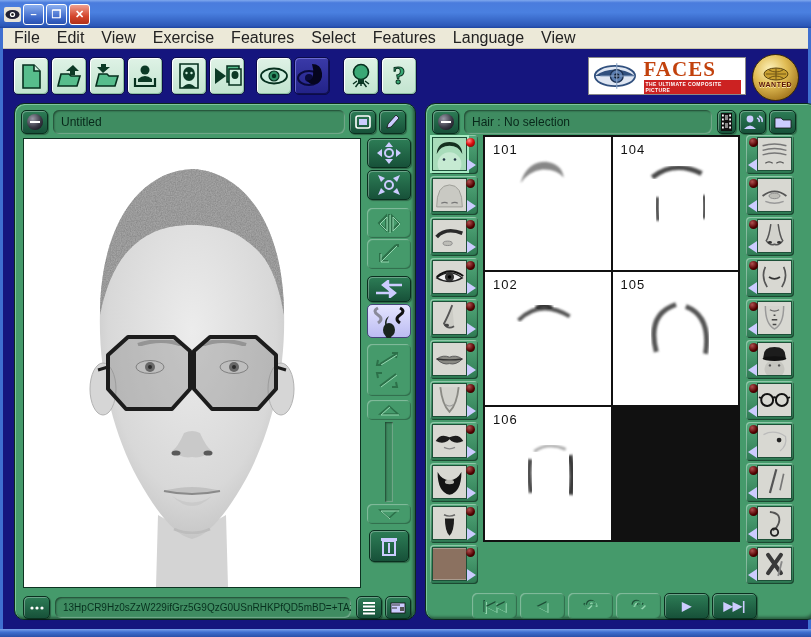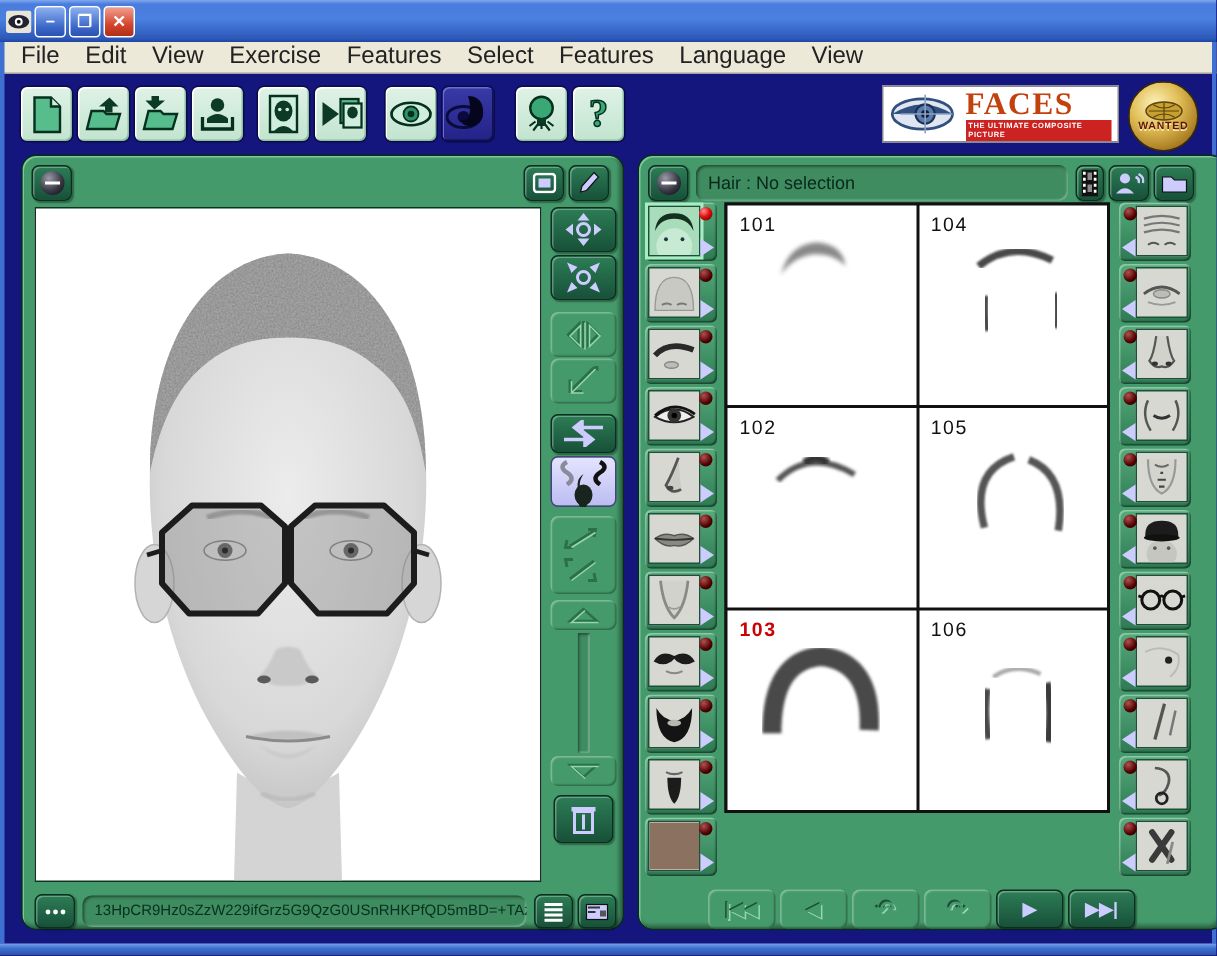--- a/index.html
+++ b/index.html
@@ -221,20 +221,21 @@
       <ellipse cx="15" cy="7" rx="12" ry="6" fill="#c8a030" stroke="#5a4410" stroke-width="1"></ellipse>
       <path d="M5 7 h20 M15 1.5 v11 M8 3 q7 4 14 0 M8 11 q7 -4 14 0" stroke="#5a4410" stroke-width=".8" fill="none"></path>
     </svg>
   <span class="badge">WANTED</span>
 </div>
 
 <div class="panel left">
   <div class="btn-dark" style="left:6px;top:6px;width:27px;height:24px">
       <span class="sphere"></span>
     </div>
+  <div class="recess" style="left:38px;top:6px;width:292px;height:24px">Untitled</div>
   <div class="btn-dark" style="left:334px;top:6px;width:27px;height:24px">
     <svg width="16" height="14" viewBox="0 0 16 14">
         <rect x="1" y="1" width="14" height="12" rx="2" fill="none" stroke="#fff" stroke-width="1.6"></rect>
         <rect x="4" y="4" width="8" height="6" fill="#ccccff"></rect>
       </svg>
   </div>
   <div class="btn-dark" style="left:364px;top:6px;width:27px;height:24px">
     <svg width="14" height="16" viewBox="0 0 14 16">
         <path d="M10 1 l3 3 -8 9 -4 1 1 -4z" fill="#ccccff" stroke="#111" stroke-width=".8"></path>
       </svg>
@@ -571,31 +572,20 @@
       <svg width="126" height="133" viewBox="0 0 128 133">
           <defs>
             <filter id="b4">
               <feGaussianBlur stdDeviation="0.9"></feGaussianBlur>
             </filter>
           </defs>
           <path d="M44 80 Q34 42 64 32" stroke="#555" stroke-width="5" fill="none" filter="url(#b4)"></path>
           <path d="M74 34 Q100 44 94 82" stroke="#555" stroke-width="5" fill="none" filter="url(#b4)"></path>
         </svg>
     </div>
-    <div class="cell sel">
-      <span class="cellnum">103</span>
-      <svg width="126" height="133" viewBox="0 0 128 133">
-          <defs>
-            <filter id="b5">
-              <feGaussianBlur stdDeviation="1.1"></feGaussianBlur>
-            </filter>
-          </defs>
-          <path d="M30 82 Q30 32 64 30 Q98 34 96 80" stroke="#4a4a4a" stroke-width="13" fill="none" filter="url(#b5)"></path>
-        </svg>
-    </div>
     <div class="cell">
       <span class="cellnum">106</span>
       <svg width="126" height="133" viewBox="0 0 128 133">
           <defs>
             <filter id="b6">
               <feGaussianBlur stdDeviation="0.9"></feGaussianBlur>
             </filter>
           </defs>
           <path d="M46 52 Q43 68 47 86" stroke="#4a4a4a" stroke-width="5" fill="none" filter="url(#b6)"></path>
           <path d="M86 48 Q91 66 87 88" stroke="#3a3a3a" stroke-width="6" fill="none" filter="url(#b6)"></path>

